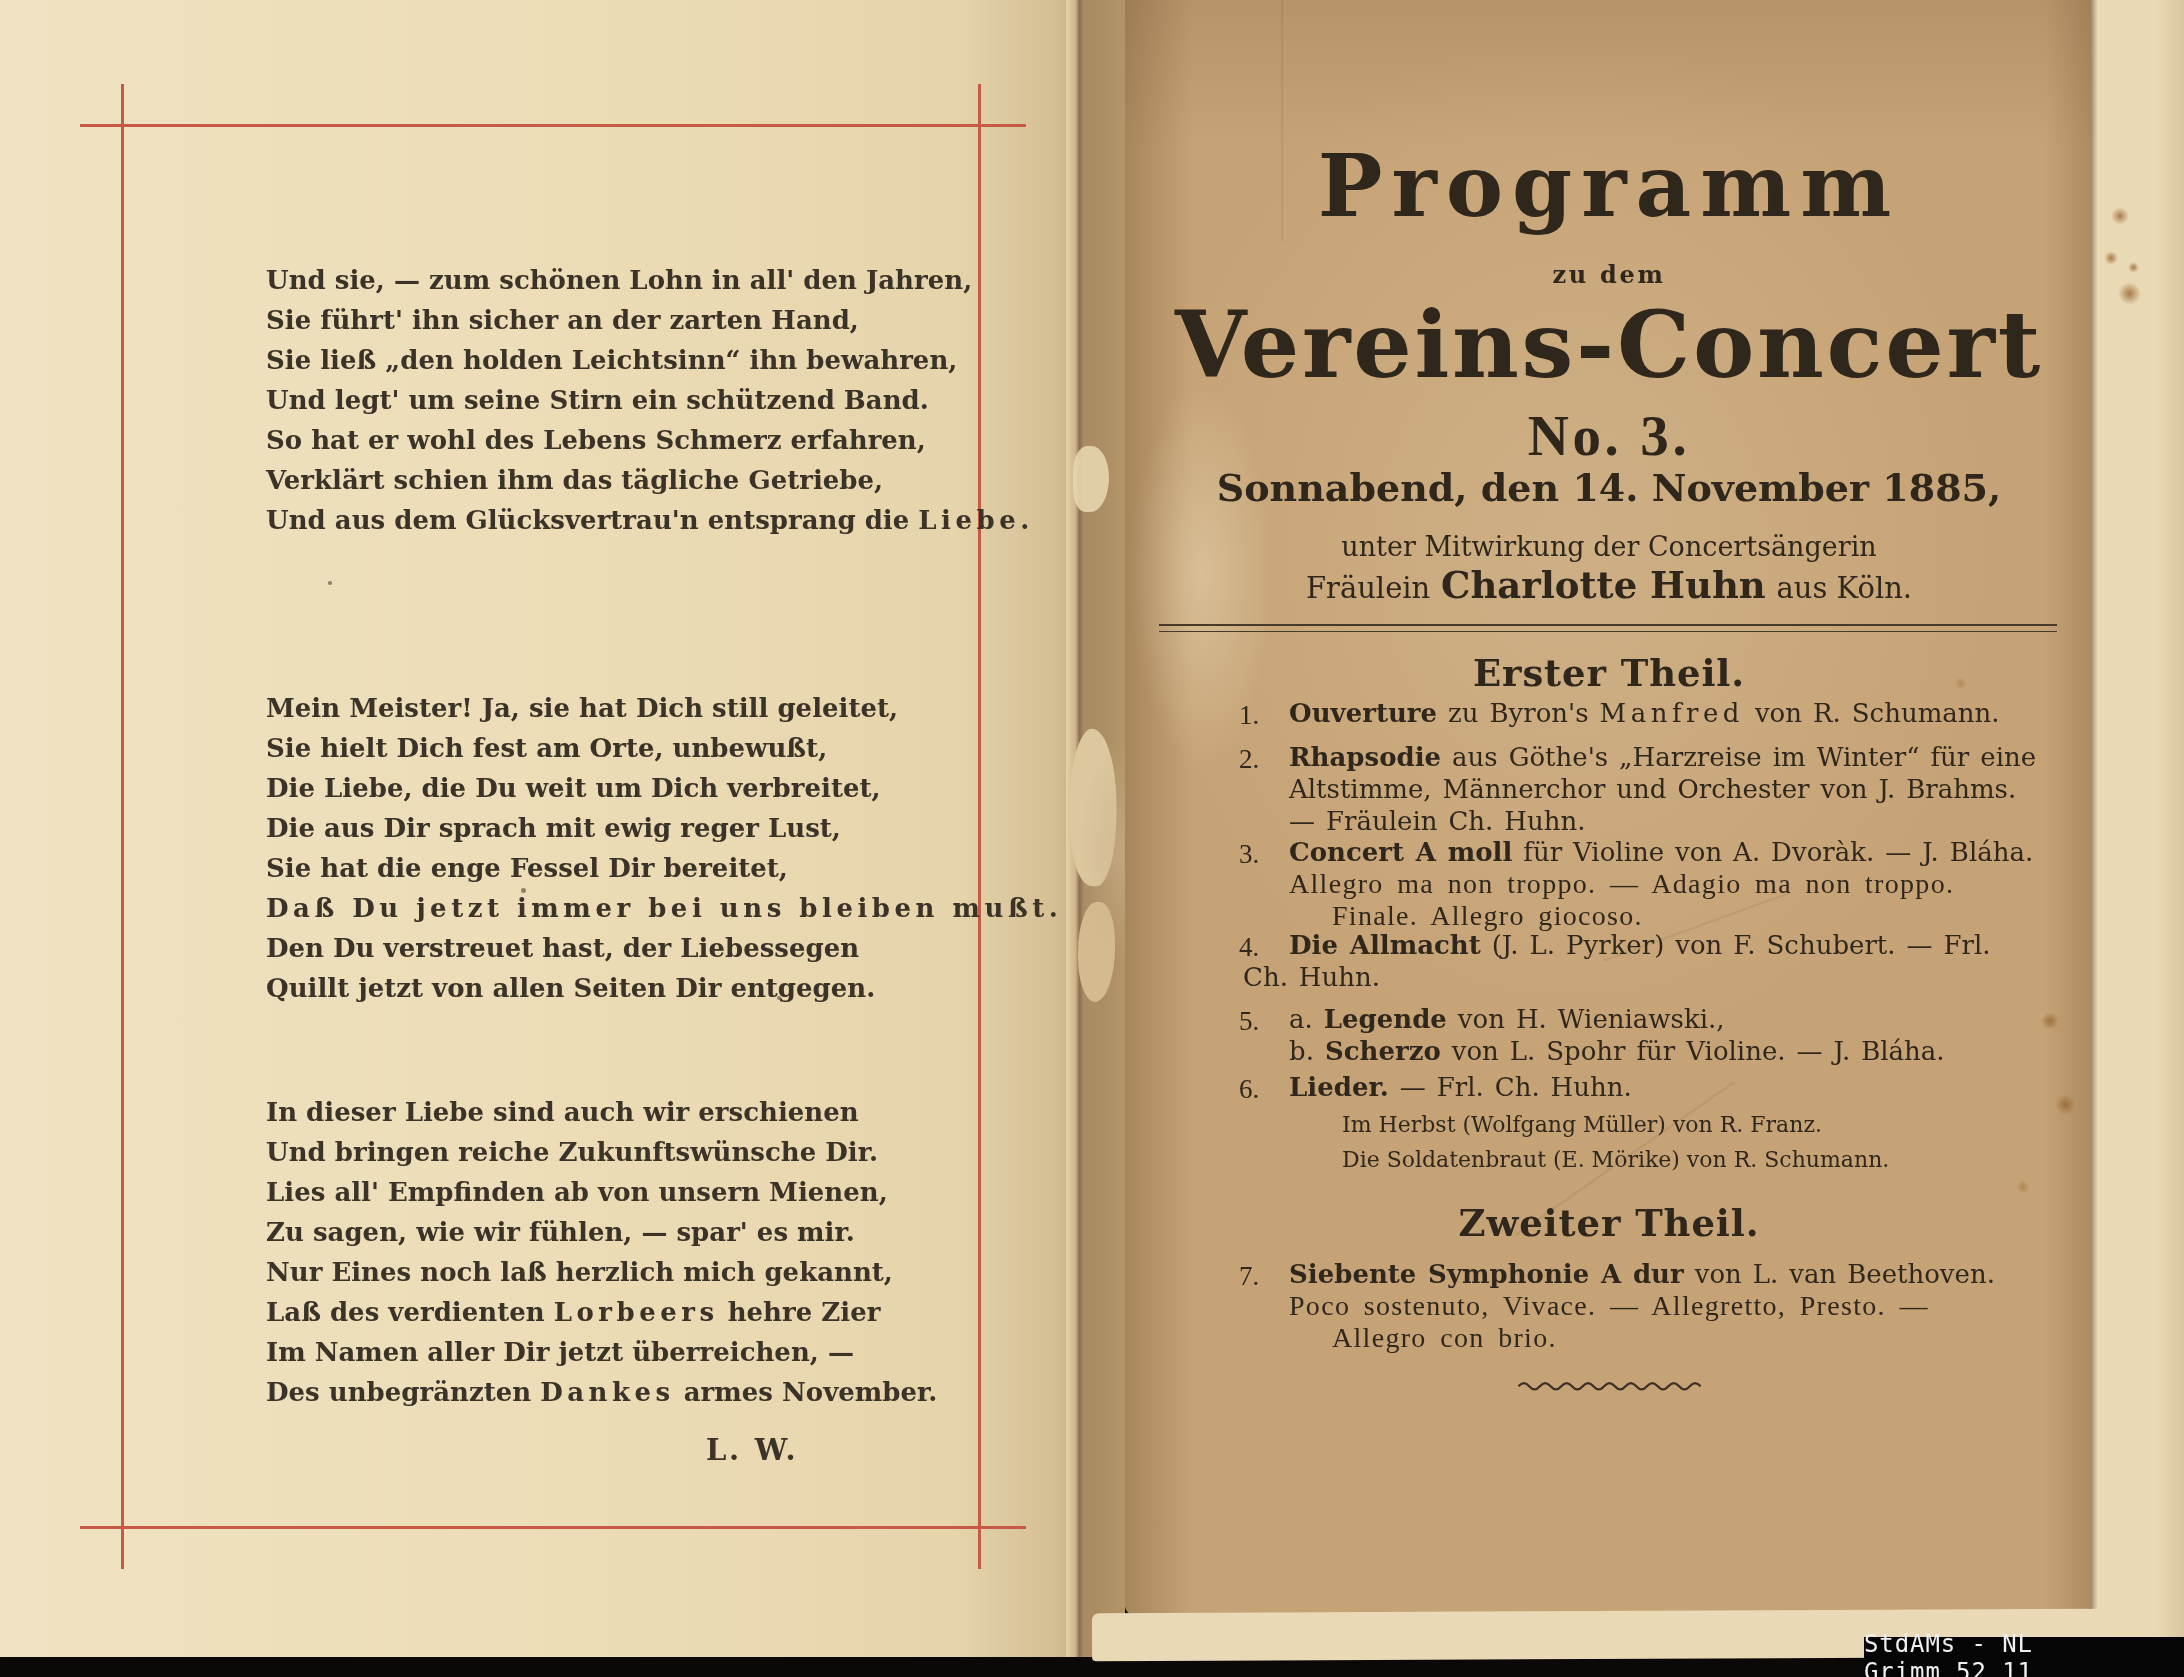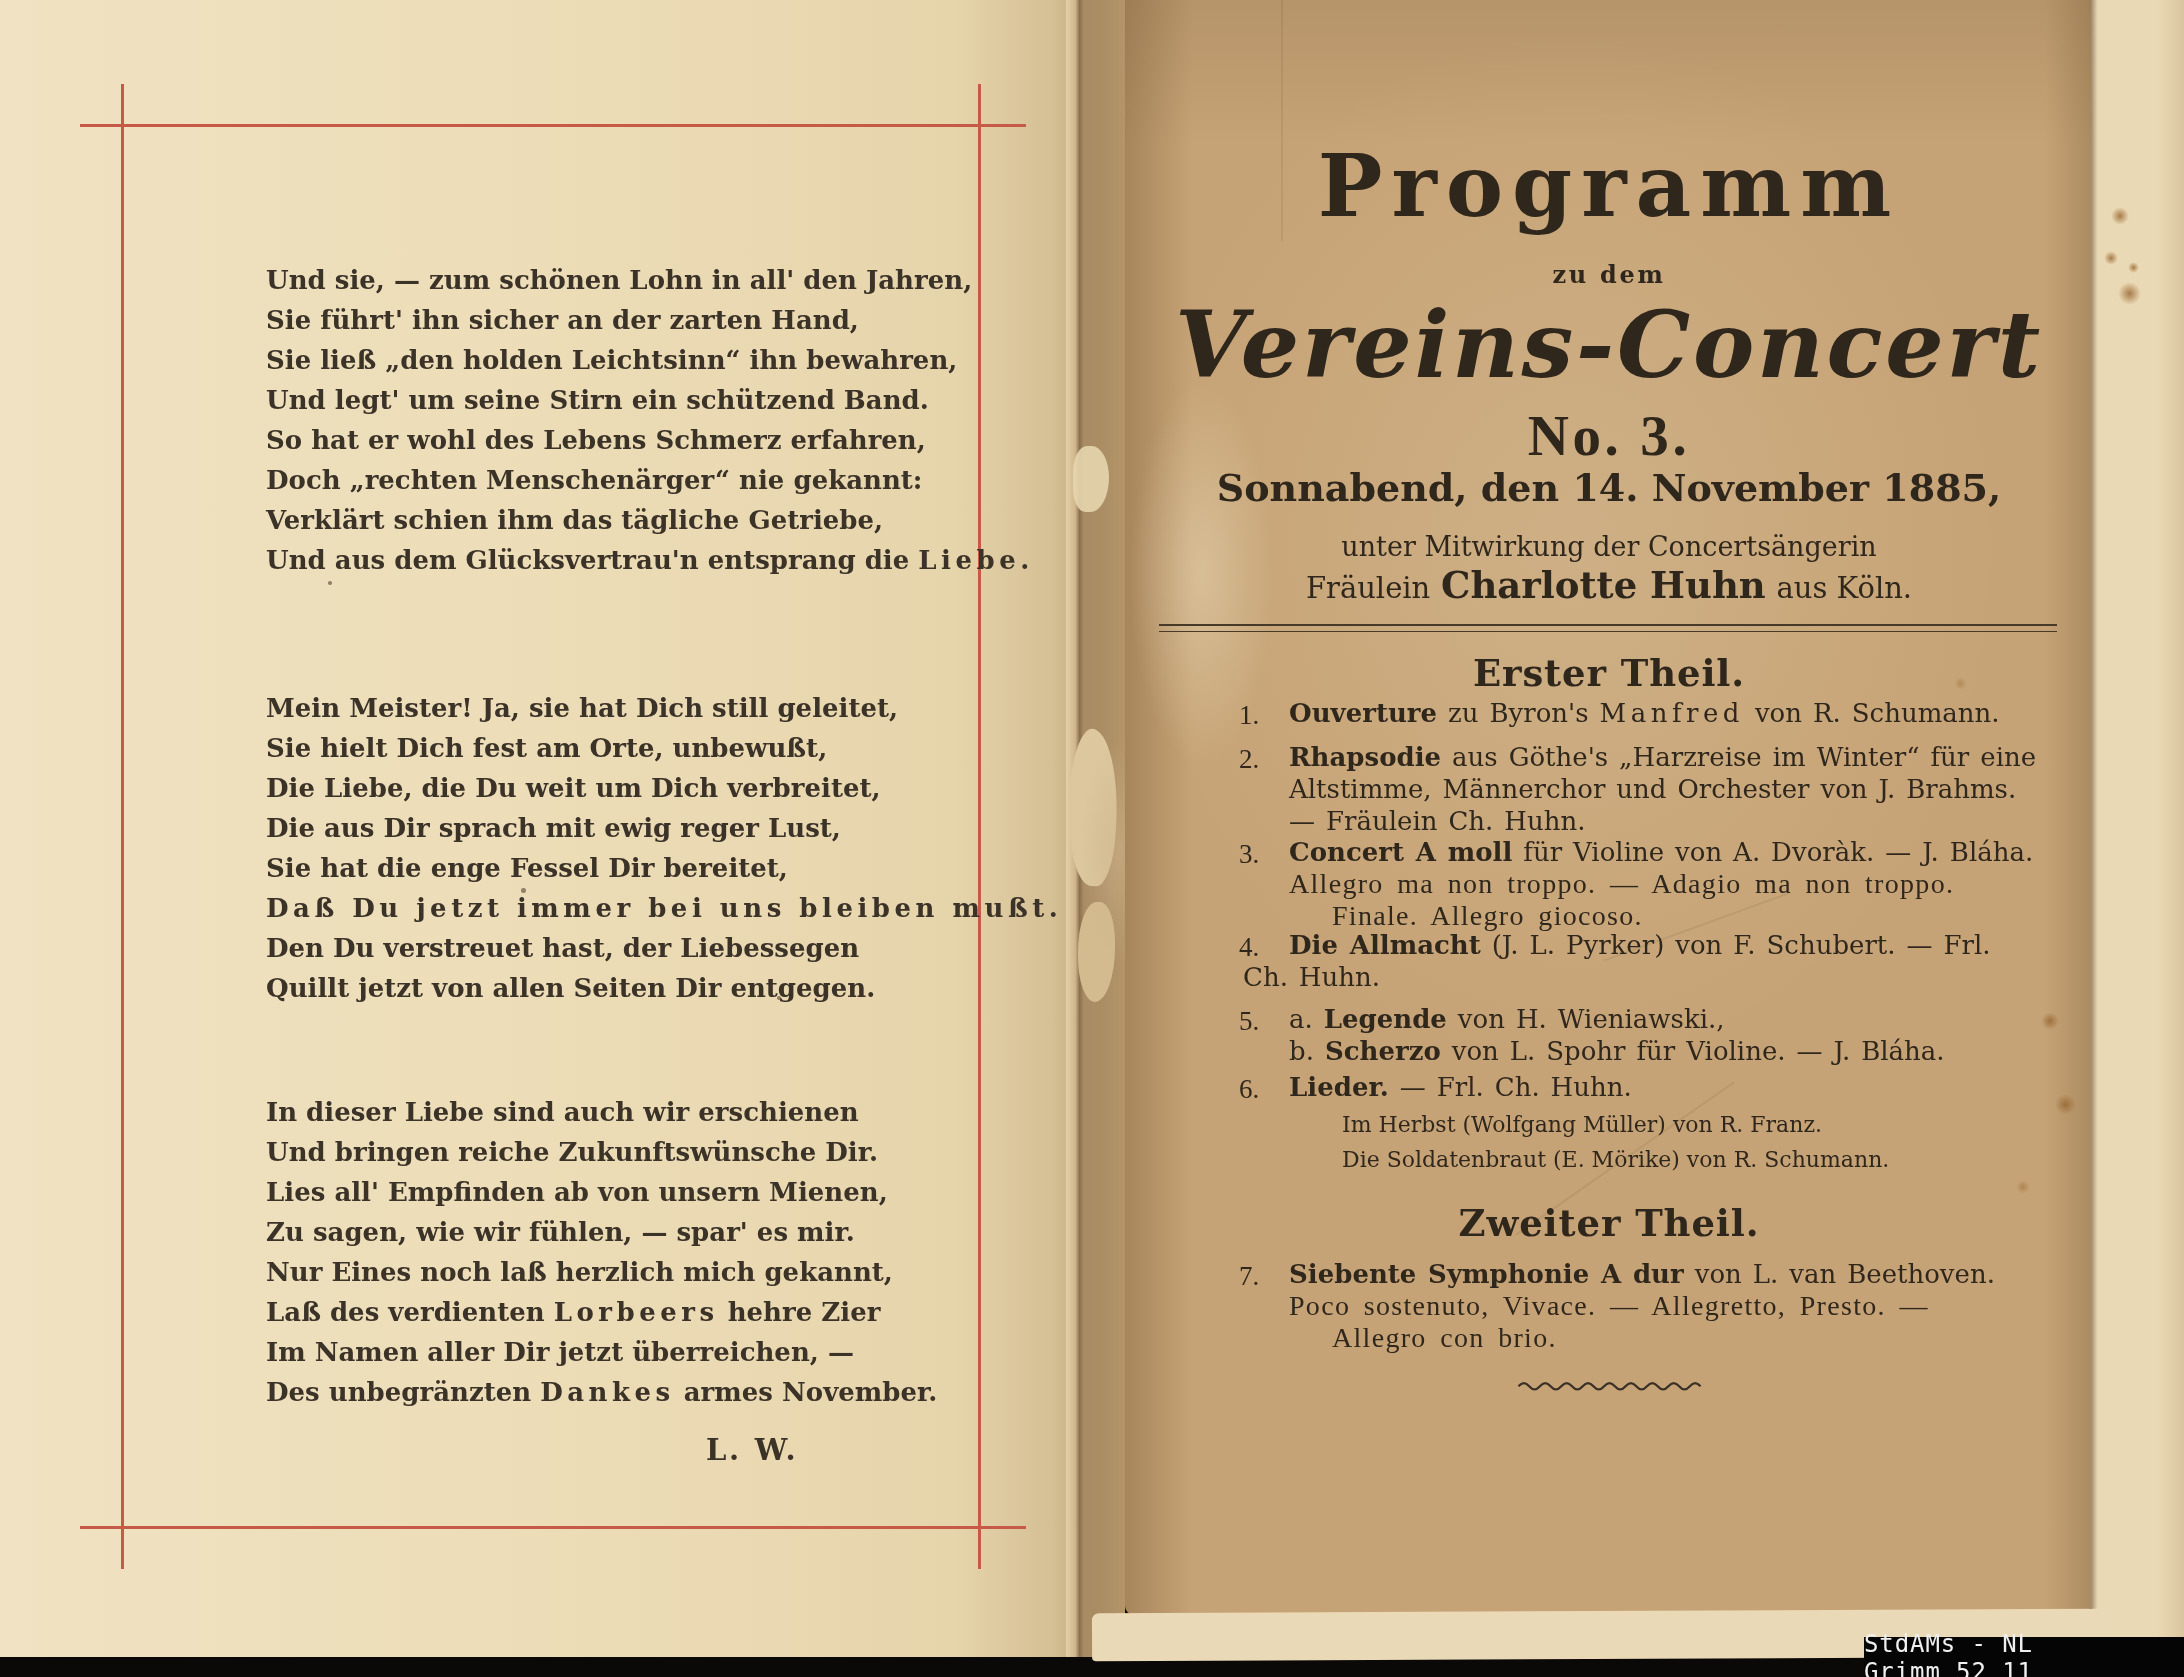--- a/index.html
+++ b/index.html
@@ -41,21 +41,21 @@
       linear-gradient(180deg, rgba(100,70,40,.16) 0%, rgba(100,70,40,0) 9%),
       var(--right-paper,#c6a376);
     color:var(--ink-right,#30271c);}
   .stain1{position:absolute;left:5.3px;top:383px;width:143px;height:383px;
     background:radial-gradient(closest-side,rgba(233,216,180,.5),rgba(233,216,180,0));}
   .crease{position:absolute;background:rgba(80,55,30,.10);}
   .fr{font-family:"DejaVu Serif",serif;font-weight:700;color:var(--ink-right,#30271c);}
   .ctr{position:absolute;left:0;width:100%;text-align:center;margin:0;}
   .t-programm{top:135px;font-size:86px;letter-spacing:9px;}
   .t-zudem{top:260px;font-size:24px;letter-spacing:2.7px;}
-  .t-vereins{top:291px;font-size:92px;letter-spacing:2.7px;font-style:italic;}
+  .t-vereins{top:291px;font-size:92px;letter-spacing:2.7px;}
   .t-no3{top:403px;font-size:57px;font-family:"Liberation Serif",serif;font-weight:700;letter-spacing:3.6px;}
   .t-date{top:465px;font-size:38px;}
   .t-mitw{top:531px;font-size:27px;font-weight:400;}
   .t-perf{top:563px;font-size:29px;font-weight:400;}
   .perf-name{font-size:37px;font-weight:700;margin:0 10.7px;}
   .dbl-rule{position:absolute;left:34px;top:624px;width:898px;height:4.5px;
     border-top:2.7px solid #473a28;border-bottom:0.9px solid #473a28;}
   .t-part{font-size:37px;letter-spacing:0.9px;}
   .p1{top:651px;} .p2{top:1201px;}
   .pitem{position:absolute;left:114px;width:788px;padding-left:50px;}
@@ -98,21 +98,20 @@
     <div class="speck" style="left:521px;top:888px;"></div>
     <div class="speck" style="left:328px;top:581px;width:3.6px;height:3.6px;"></div>
     <div class="speck" style="left:777px;top:996px;width:3.6px;height:3.6px;"></div>
     <div class="signature">L. W.</div>
   <div class="stanza" style="top: 260px;">
         <p class="poem-line"><span class="">Und sie, — zum schönen Lohn in all' den Jahren,</span></p>
         <p class="poem-line"><span class="">Sie führt' ihn sicher an der zarten Hand,</span></p>
         <p class="poem-line"><span class="">Sie ließ „den holden Leichtsinn“ ihn bewahren,</span></p>
         <p class="poem-line"><span class="">Und legt' um seine Stirn ein schützend Band.</span></p>
         <p class="poem-line"><span class="">So hat er wohl des Lebens Schmerz erfahren,</span></p>
-        <p class="poem-line"><span class="">Doch „rechten Menschenärger“ nie gekannt:</span></p>
         <p class="poem-line"><span class="">Verklärt schien ihm das tägliche Getriebe,</span></p>
         <p class="poem-line"><span class="">Und aus dem Glücksvertrau'n entsprang die </span><span class="seg-b seg-sp">Liebe</span><span class="">.</span></p>
       </div>
       <div class="stanza" style="top: 688px;">
         <p class="poem-line"><span class="">Mein Meister! Ja, sie hat Dich still geleitet,</span></p>
         <p class="poem-line"><span class="">Sie hielt Dich fest am Orte, unbewußt,</span></p>
         <p class="poem-line"><span class="">Die Liebe, die Du weit um Dich verbreitet,</span></p>
         <p class="poem-line"><span class="">Die aus Dir sprach mit ewig reger Lust,</span></p>
         <p class="poem-line"><span class="">Sie hat die enge Fessel Dir bereitet,</span></p>
         <p class="poem-line"><span class="seg-b seg-sp">Daß Du jetzt immer bei uns bleiben mußt.</span></p>

